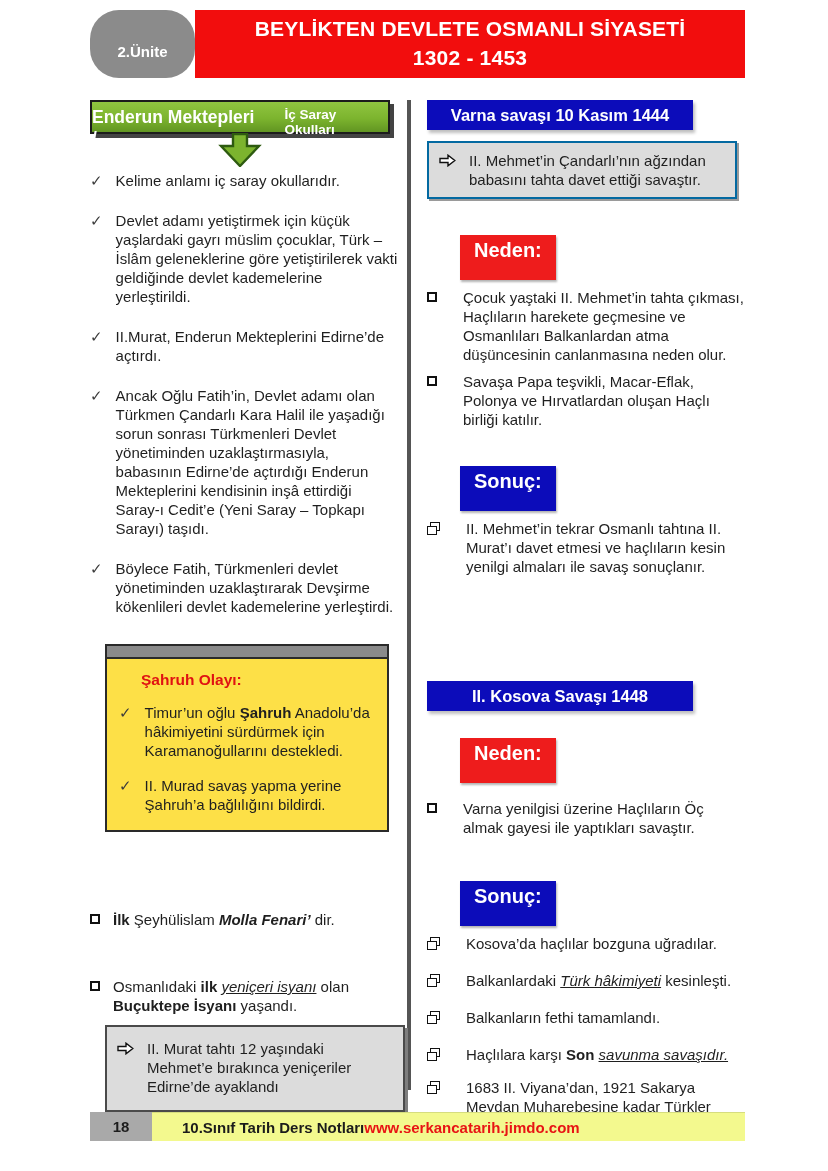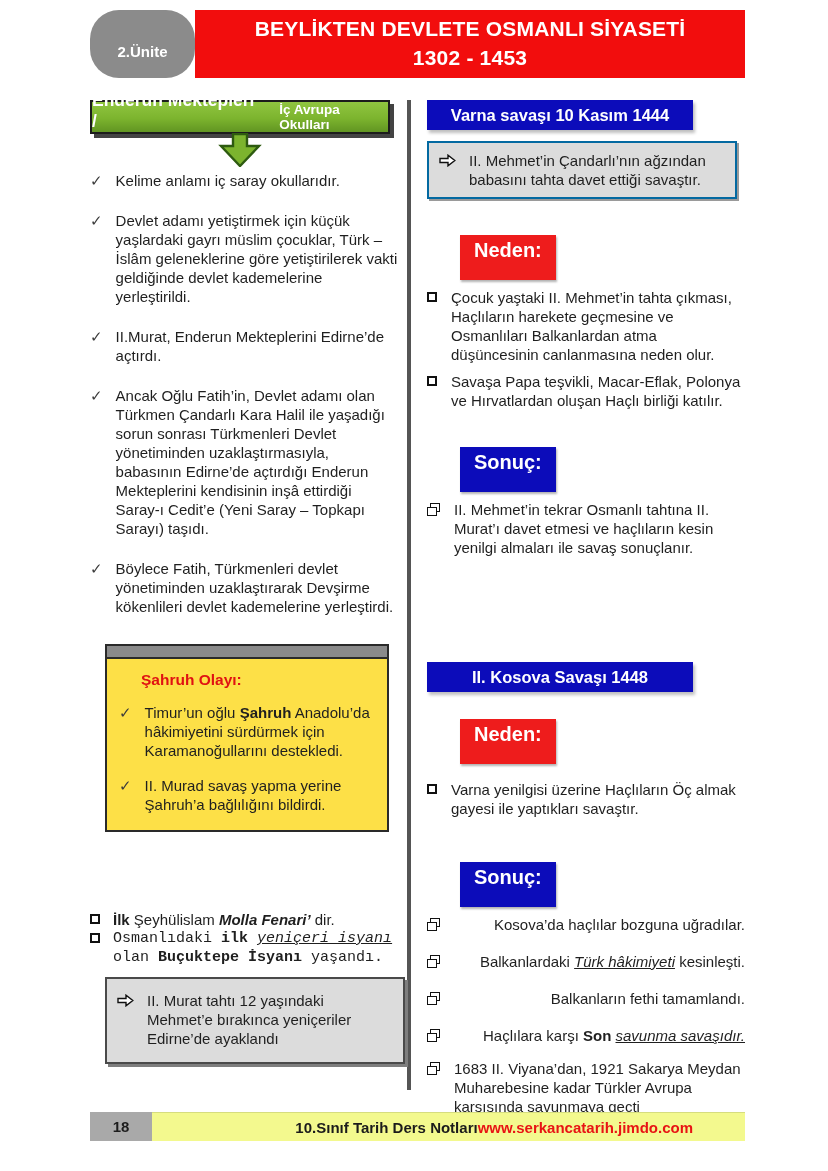--- a/index.html
+++ b/index.html
@@ -17,21 +17,21 @@
 
   
   .col-left{ position:absolute; left:90px; top:100px; width:315px; }
   .col-right{ position:absolute; left:427px; top:100px; width:318px; }
   .divider{ position:absolute; left:407px; top:100px; height:990px; width:3px;
     border-left:2px solid #555; border-right:2px solid #555; }
 
   
   .green-hdr{ width:300px; height:34px; border:2px solid #1c1c1c;
     background:linear-gradient(180deg,#90c540 0%,#7cb42e 55%,#619522 100%);
-    box-shadow:4px 4px 0 #434343; display:flex; align-items:flex-end; justify-content:center;
+    box-shadow:4px 4px 0 #434343; display:flex; align-items:flex-start; justify-content:center;
     gap:24px; color:#fff; padding-top:5px; }
   .green-hdr .main{ font-size:17.5px; font-weight:bold; }
   .green-hdr .sub{ font-size:13.5px; font-weight:bold; }
   .dn-arrow-wrap{ width:300px; text-align:center; height:36px; margin-top:-1px; }
 
   .chk-list{ margin-top:2px; }
   .chk-item{ display:flex; gap:13px; margin-bottom:21px; width:308px; }
   .chk{ color:#3c3c3c; font-size:15px; line-height:19px; flex:none; }
   .txt{ font-size:15px; line-height:19px; color:#1f1f1f; }
 
@@ -42,57 +42,57 @@
   .sahruh-body .chk-item{ margin-bottom:16px; width:auto; }
   .sahruh-body .chk-item:last-child{ margin-bottom:0; }
 
   .sq{ width:10px; height:10px; border:2.4px solid #111; flex:none; margin-top:4px; background:#fff; }
   .row{ display:flex; gap:13px; }
 
   .molla-row{ margin-top:78px; width:308px; }
   .gray-box{ margin-left:15px; width:300px; background:#dcdcdc; border:2px solid #4a4a4a;
     box-shadow:3px 3px 0 #7e7e7e; padding:8px 10px; }
   .son-box{ margin-top:8px; }
-  .buc-row{ width:308px;font-family:Liberation Mono, monospace; }
+  .buc-row{ margin-top:48px; width:308px; }
   .buc-box{ margin-top:10px; padding:12px 10px; }
   .buc-box .row{ margin-bottom:18px; }
   .buc-box .row:last-child{ margin-bottom:2px; }
 
   .red-b{ color:#e01212; font-weight:bold; }
   b.bd{ font-weight:bold; }
   .bi{ font-weight:bold; font-style:italic; }
   .ul-i{ font-style:italic; text-decoration:underline; }
 
   .arw{ flex:none; margin-top:3px; }
 
   
   .blue-hdr{ width:266px; height:30px; background:#0c0cba; color:#fff; font-weight:bold;
     font-size:16.5px; text-align:center; line-height:30px; box-shadow:2px 3px 3px rgba(0,0,0,.25); }
   .intro-box{ margin-top:11px; width:310px; background:#dcdcdc; border:2px solid #0369a1;
     box-shadow:2px 2px 0 #9a9a9a; padding:8px 10px; }
   .lbl{ display:inline-block; color:#fff; font-weight:bold; font-size:20px;
     padding:4px 14px 18px 14px; margin-left:33px; box-shadow:1px 2px 2px rgba(0,0,0,.3);text-align:right; }
   .lbl.red{ background:#ee1c1c; }
   .lbl.blue{ background:#0c0cba; }
-  .r-item{ display:flex; gap:14px; width:318px;justify-content:space-between; }
+  .r-item{ display:flex; gap:26px; width:318px; }
 
   .cp{ position:relative; width:13px; height:13px; flex:none; margin-top:3px; }
   .cp:before{ content:""; position:absolute; right:0; top:0; width:8px; height:7px; border:1.5px solid #111; background:#fff; }
   .cp:after{ content:""; position:absolute; left:0; bottom:0; width:8px; height:7px; border:1.5px solid #111; background:#fff; }
 
   .mt8{ margin-top:8px; } .mt14{ margin-top:14px; } .mt16{ margin-top:16px; }
   .mt18{ margin-top:18px; } .mt27{ margin-top:27px; } .mt36{ margin-top:36px; }
   .mt37{ margin-top:37px; } .mt44{ margin-top:44px; } .mt105{ margin-top:105px; }
 
   
   .footer{ position:absolute; left:90px; top:1112px; display:flex; }
   .f-num{ width:62px; height:29px; background:#a9a9a9; color:#1d1d1d; font-weight:bold; font-size:15px;
     display:flex; align-items:center; justify-content:center; }
   .f-bar{ width:593px; height:29px; background:#f3f98e; border-top:1px solid #d6dd7e;
-    display:flex; align-items:center; justify-content:flex-end; padding:0 52px 0 30px; }
+    display:flex; align-items:center; justify-content:flex-start; padding:0 52px 0 30px; }
   .f-label{ font-weight:bold; font-size:15px; color:#1b1b1b; }
   .f-site{ font-weight:bold; font-size:15px; color:#e81414; }
 </style>
 </head>
 <body>
 
 <div class="page">
 
   <div class="unit-box">
     <span>2.Ünite</span>
@@ -101,21 +101,21 @@
     <div class="l1">BEYLİKTEN DEVLETE OSMANLI SİYASETİ</div>
     <div class="l2">1302 - 1453</div>
   </div>
 
   <div class="divider"></div>
 
   <div class="col-left">
 
     <div class="green-hdr">
       <span class="main">Enderun Mektepleri /</span>
-      <span class="sub">İç Avrupa Okulları</span>
+      <span class="sub">İç Saray Okulları</span>
     </div>
     <div class="dn-arrow-wrap">
       <svg width="46" height="34" viewBox="0 0 46 34">
           <path d="M16 1 H30 V13 H42 L23 33 4 13 H16 Z" fill="#7cb42e" stroke="#2e5b10" stroke-width="2.4"></path>
         </svg>
     </div>
 
     <div class="chk-list">
       <div class="chk-item">
         <span class="chk">✓</span>

